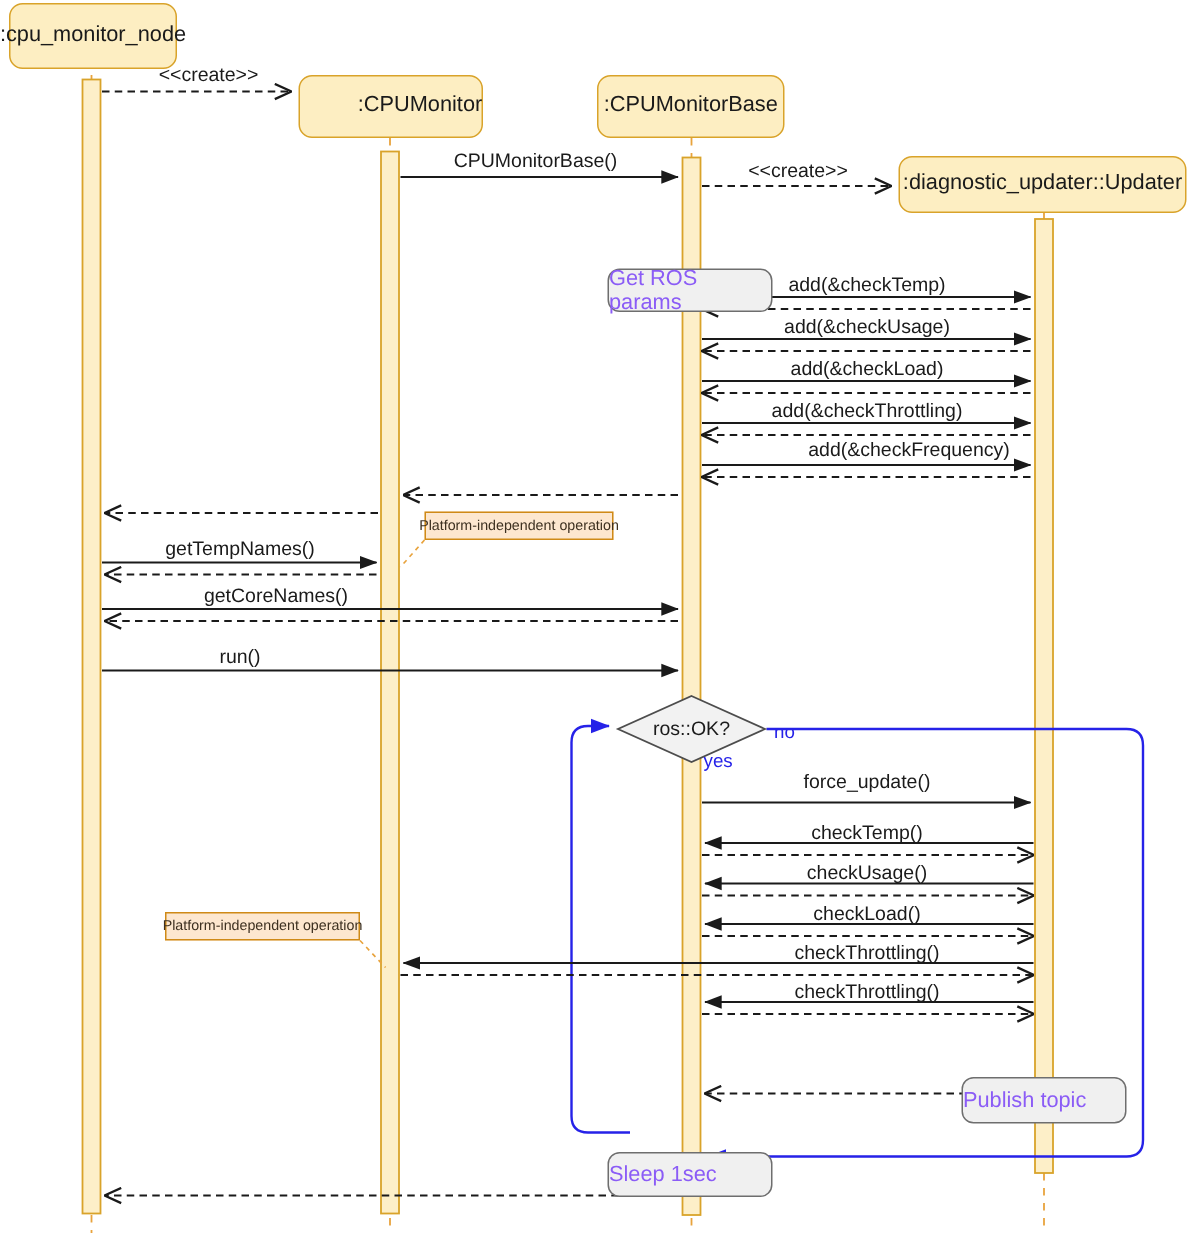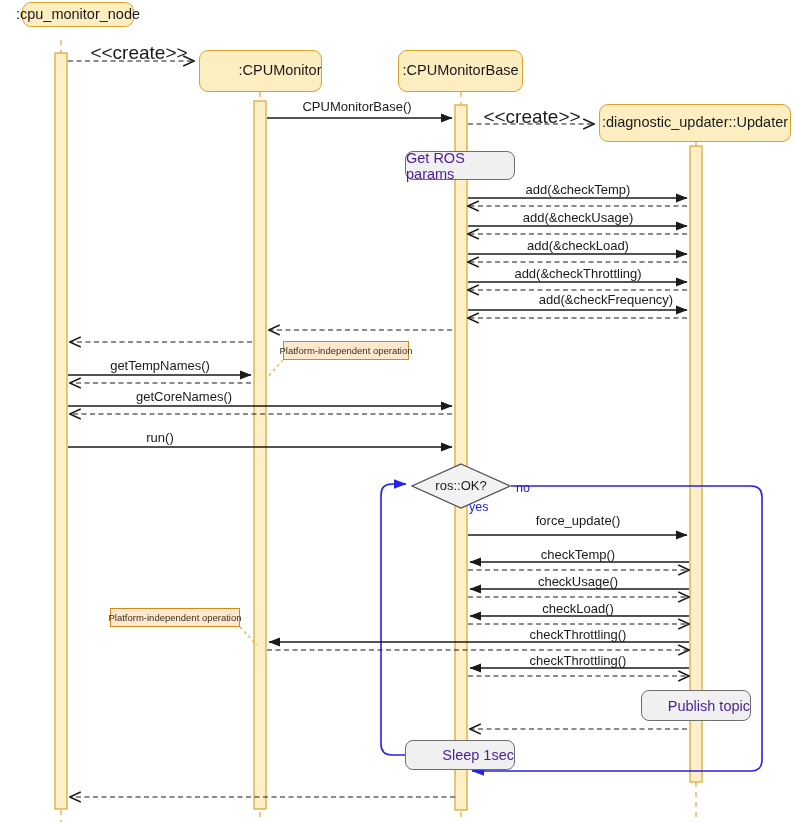--- a/index.html
+++ b/index.html
@@ -78,23 +78,24 @@
     padding: 3px 9px;
   }
   .action-box {
     position: absolute;
     box-sizing: border-box;
     background: #f0f0f0;
     border: 1.3px solid #6e6e6e;
     border-radius: 8px;
     display: flex;
     align-items: center;
-    justify-content: flex-end;
+    justify-content: flex-start;
     font-size: 14.5px;
-    color: #4c1d95;
+    color: #8b5cf6;
+    margin-top: 28px;
   }
   .note-box {
     position: absolute;
     box-sizing: border-box;
     background: #fde7cf;
     border: 1.3px solid #cf8a17;
     display: flex;
     align-items: center;
     justify-content: center;
     font-size: 9.5px;
@@ -104,21 +105,21 @@
   }
   .msg-label {
     position: absolute;
     font-size: 13px;
     color: #1a1a1a;
     white-space: nowrap;
     transform: translateX(-50%);
   }
   .stereotype-label {
     position: absolute;
-    font-size: 19px;
+    font-size: 13px;
     color: #1a1a1a;
     white-space: nowrap;
     transform: translateX(-50%);
   }
   .branch-label {
     position: absolute;
     font-size: 12.5px;
     color: #2622e8;
     white-space: nowrap;
   }
@@ -212,21 +213,21 @@
       <path class="msg-solid" d="M 689 642 L 269 642" marker-end="url(#arrow-solid)"></path>
       <path class="msg-dashed" d="M 267 650 L 689 650" marker-end="url(#arrow-open)"></path>
       <path class="msg-solid" d="M 689 668 L 470 668" marker-end="url(#arrow-solid)"></path>
       <path class="msg-dashed" d="M 468 676 L 689 676" marker-end="url(#arrow-open)"></path>
 
       <path class="msg-dashed" d="M 687 729 L 470 729" marker-end="url(#arrow-open)"></path>
       <path class="msg-dashed" d="M 455 797 L 70 797" marker-end="url(#arrow-open)"></path>
     </g>
   </svg>
 
-  <div class="participant-box" style="left:6px; top:2px; width:112px; height:25px;margin-left:16px;">
+  <div class="participant-box" style="left:6px; top:2px; width:112px; height:44px;">
     <span>:cpu_monitor_node</span>
   </div>
 
   <div class="participant-box" style="left:199px; top:50px; width:123px; height:42px; flex-direction:column;padding-left:48px;">
     <span>:CPUMonitor</span>
   </div>
 
   <div class="participant-box" style="left:398px; top:50px; width:125px; height:42px;">
     <span>:CPUMonitorBase</span>
   </div>

